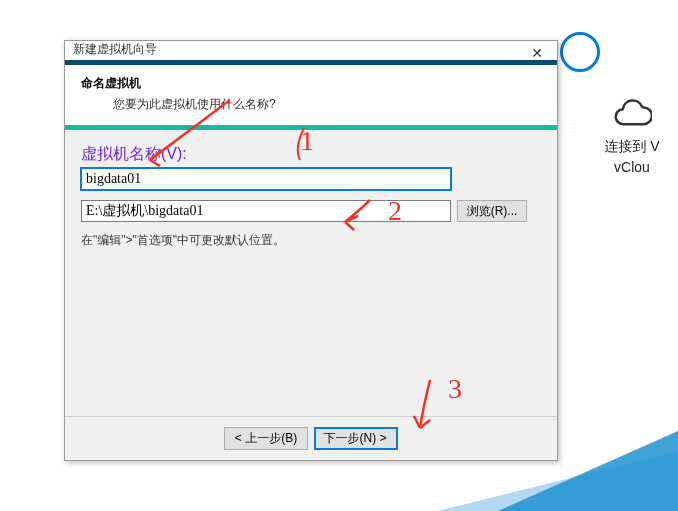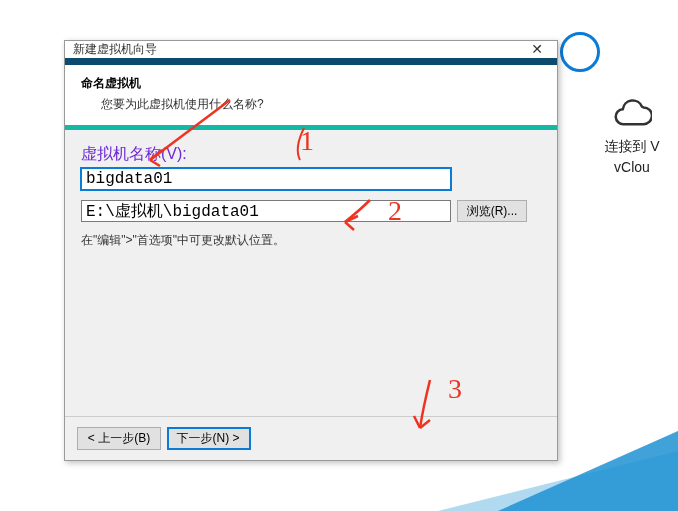--- a/index.html
+++ b/index.html
@@ -66,25 +66,24 @@
     background: #f0f0f0;
     border: 1px solid #999;
     box-shadow: 2px 2px 6px rgba(0,0,0,0.25);
     display: flex;
     flex-direction: column;
   }
   .titlebar {
     height: 24px;
     background: #fff;
     display: flex;
-    align-items: center;
     padding: 0 0 1px 8px;
     font-size: 12px;
     color: #333;
-    border-bottom: 7px solid #0c4a6e;
+    border-bottom: 5px solid #0c4a6e;
   }
   .titlebar .title { flex: 1; }
   .close-btn {
     width: 40px; height: 24px;
     text-align: center;
     line-height: 24px;
     font-size: 14px;
     color: #333;
     cursor: pointer;
   }
@@ -95,21 +94,21 @@
   }
   .header .h-title {
     font-weight: 700;
     font-size: 12px;
     color: #000;
     margin-bottom: 4px;
   }
   .header .h-sub {
     font-size: 12px;
     color: #333;
-    margin-left: 20px;
+    margin-left: 32px;
   }
   .body {
     flex: 1;
     padding: 14px 16px;
     background: #f0f0f0;
   }
   .field-label {
     font-size: 16px;
     color: #6d28d9;
     margin-bottom: 3px;
@@ -118,22 +117,22 @@
     display: flex;
     align-items: center;
     gap: 6px;
     margin-bottom: 10px;
   }
   .text-input {
     height: 22px;
     border: 1px solid #7a7a7a;
     background: #fff;
     padding: 0 4px;
-    font-size: 16px;
-    font-family: Liberation Mono, monospace;
+    font-size: 14px;
+    font-family: Liberation Serif, serif;
     outline: none;
   }
   .text-input.focus {
     border: 1px solid #0a7bd6;
     box-shadow: 0 0 0 1px #0a7bd6;
   }
   .browse-btn {
     height: 22px;
     width: 70px;
     background: #e1e1e1;
@@ -145,21 +144,21 @@
     font-size: 12px;
     color: #333;
     margin-top: 4px;
   }
   .footer {
     height: 44px;
     border-top: 1px solid #ccc;
     background: #f0f0f0;
     display: flex;
     align-items: center;
-    justify-content: flex-start;
+    justify-content: center;
     padding: 0 12px;
     gap: 6px;
   }
   .footer button {
     height: 23px;
     min-width: 84px;
     padding: 0 8px;
     background: #e1e1e1;
     border: 1px solid #adadad;
     font-size: 12px;

